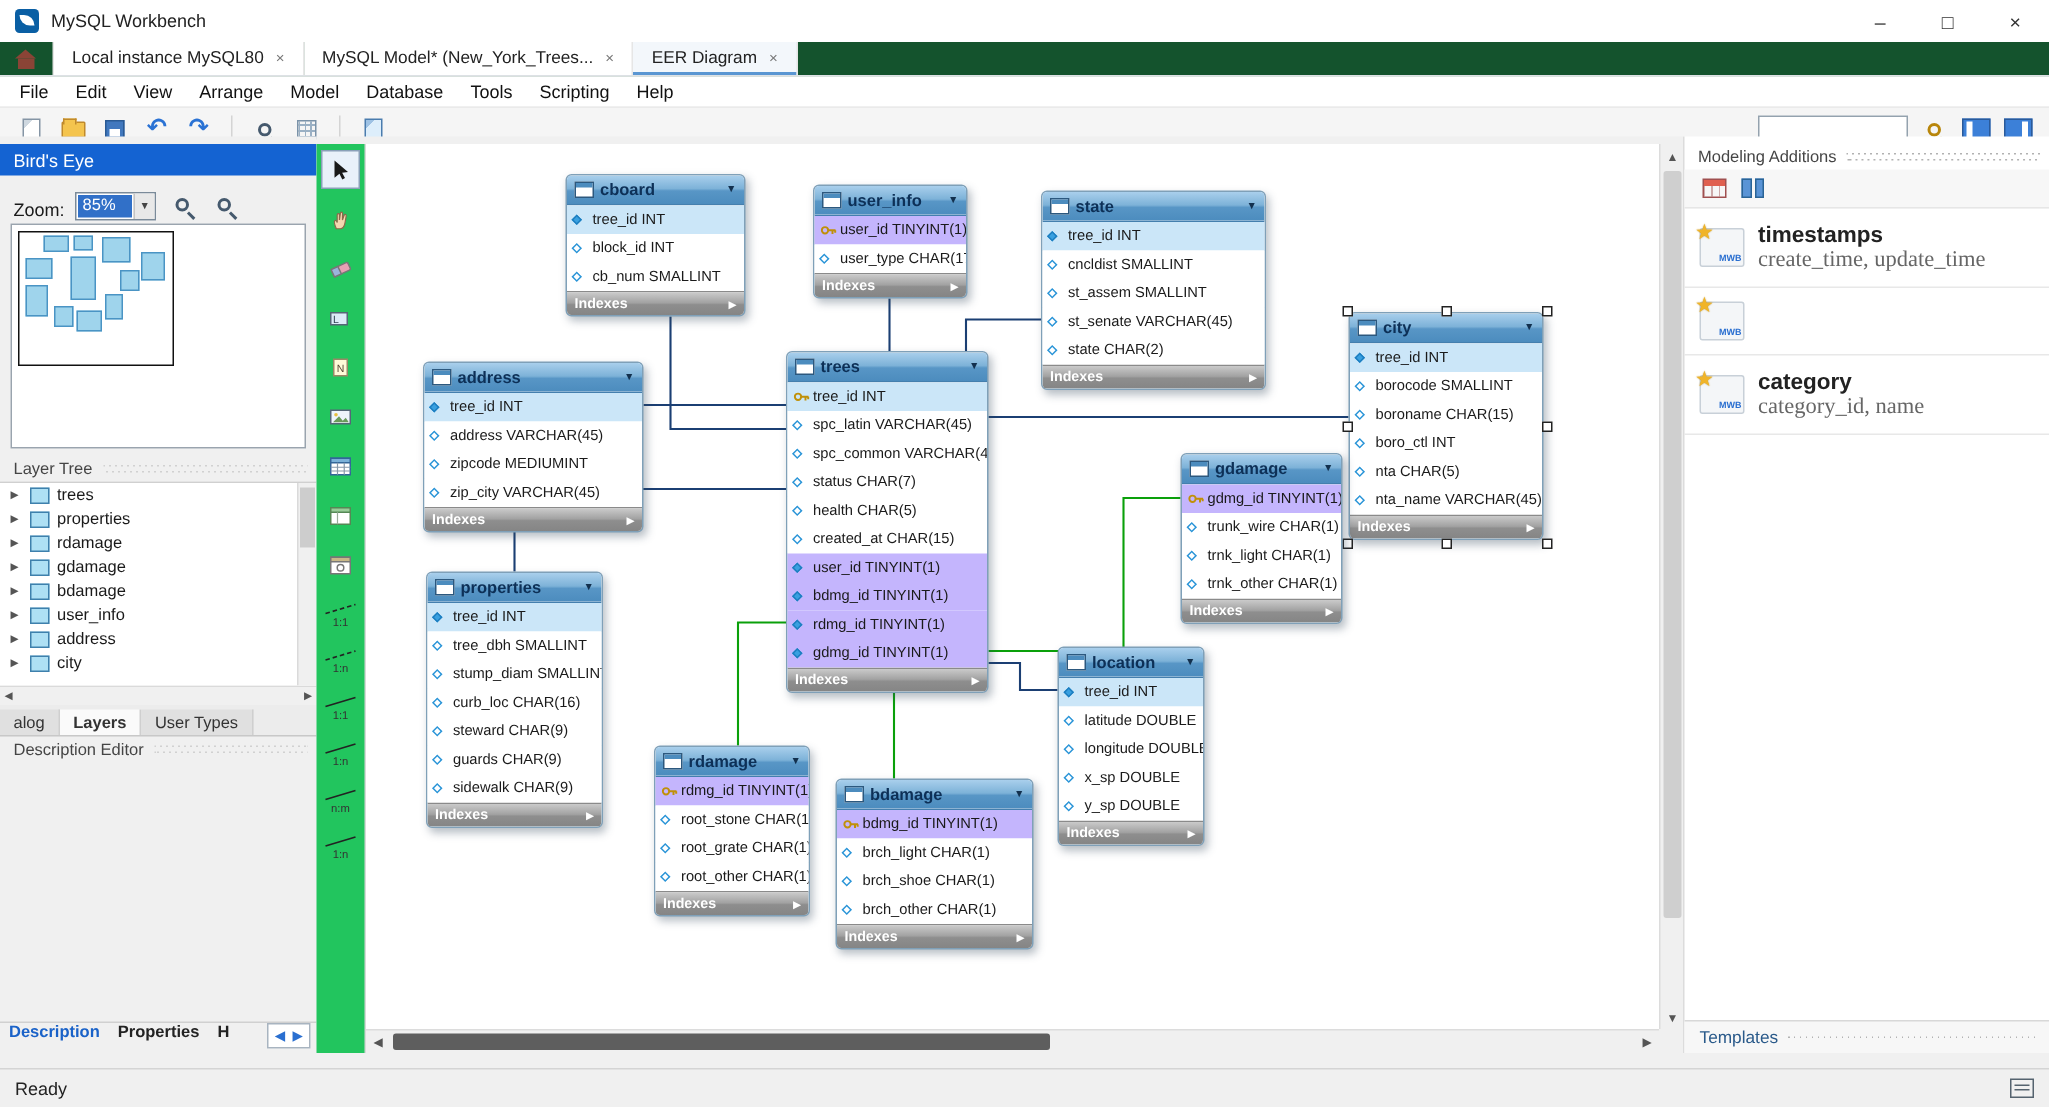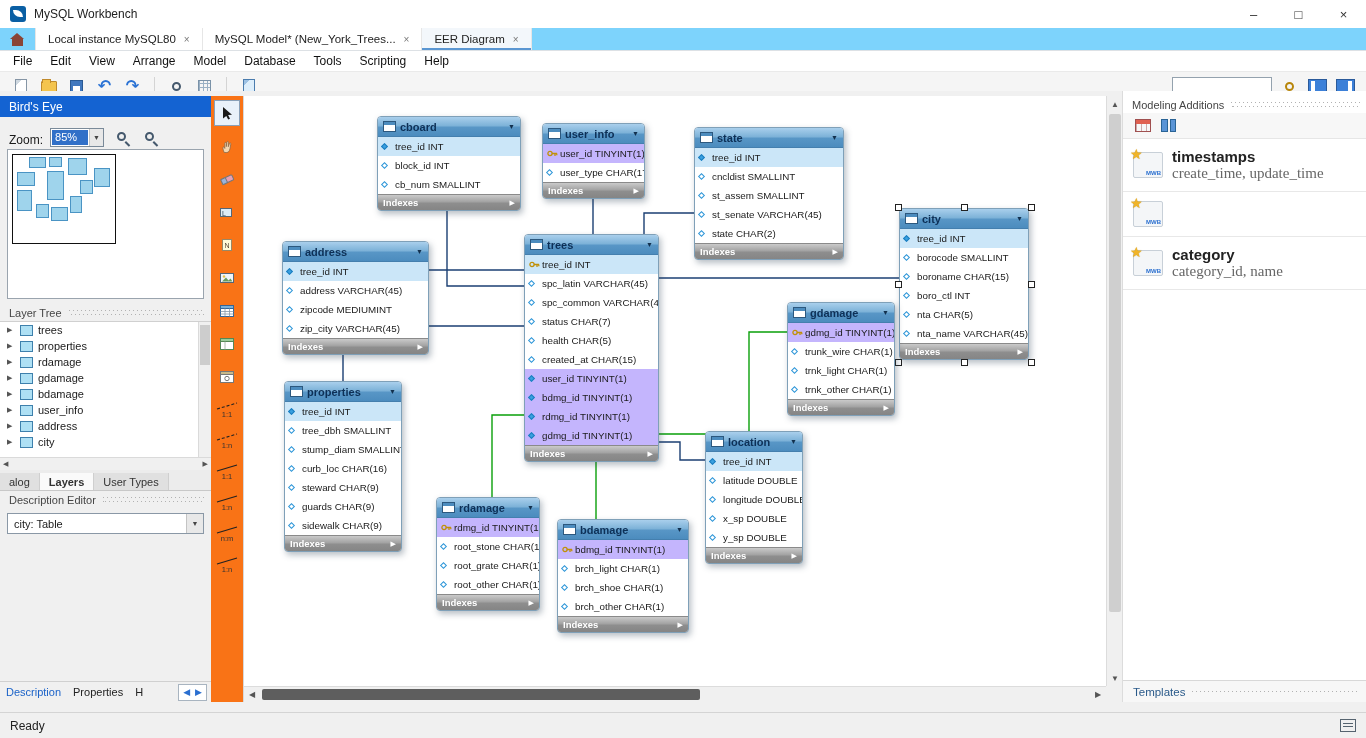--- a/index.html
+++ b/index.html
@@ -8,21 +8,21 @@
 
 
 .titlebar{position:absolute;left:0;top:0;width:100%;height:28px;background:#fff;display:flex;align-items:center;justify-content:space-between;}
 .app-icon{width:16px;height:16px;margin:0 8px 0 10px;border-radius:3px;background:#0a5fa4;position:relative;flex:none;}
 .app-icon::after{content:"";position:absolute;left:3px;top:4px;width:10px;height:7px;border-radius:0 7px 0 7px;background:#fff;}
 .title-text{font-size:12px;color:#222;}
 .win-controls{margin-left:auto;display:flex;height:100%;}
 .win-btn{width:45px;height:100%;display:flex;align-items:center;justify-content:center;font-size:13px;color:#333;}
 
 
-.tabstrip{position:absolute;left:0;top:28px;width:100%;height:23px;background:#7dd3fc;display:flex;align-items:stretch;border-bottom:1px solid #dde1e5;}
+.tabstrip{position:absolute;left:0;top:28px;width:100%;height:23px;background:#14532d;display:flex;align-items:stretch;border-bottom:1px solid #dde1e5;}
 .home-btn{width:36px;display:flex;align-items:center;justify-content:center;border-right:1px solid #e6e6e6;}
 .home-icon{width:15px;height:13px;position:relative;}
 .home-icon::before{content:"";position:absolute;left:0;top:0;border-left:7.5px solid transparent;border-right:7.5px solid transparent;border-bottom:6px solid #8a4436;}
 .home-icon::after{content:"";position:absolute;left:2px;top:6px;width:11px;height:7px;background:#8a4436;}
 .doc-tab{display:flex;align-items:center;gap:8px;padding:0 12px;border-right:1px solid #e6e6e6;font-size:11.5px;color:#222;background:#fff;}
 .doc-tab.active{background:#f3f7fb;box-shadow:inset 0 -2px 0 #5a96d2;}
 .tab-close{font-size:10px;color:#777;}
 
 
 .menubar{position:absolute;left:0;top:51px;width:100%;height:20px;background:#fff;display:flex;align-items:center;padding-left:4px;}
@@ -70,29 +70,29 @@
 .tree-icon{width:13px;height:11px;background:#aee0f4;border:1px solid #3e80ac;flex:none;}
 .tree-vscroll{position:absolute;right:0;top:0;width:13px;height:100%;background:#f0f0f0;border-left:1px solid #dadada;}
 .tree-vthumb{position:absolute;right:1px;top:3px;width:10px;height:40px;background:#cdcdcd;}
 .tree-hscroll{height:13px;background:#f0f0f0;border-top:1px solid #dadada;display:flex;align-items:center;justify-content:space-between;padding:0 3px;font-size:7px;color:#555;flex:none;}
 .ptab-row{height:21px;display:flex;align-items:flex-end;padding-left:0;border-bottom:1px solid #c8c8c8;background:#ececec;flex:none;}
 .ptab{padding:3px 9px 2px 9px;font-size:11px;background:#e0e0e0;border-right:1px solid #cfcfcf;color:#333;}
 .ptab.active{background:#fafafa;font-weight:bold;}
 .desc-combo{margin:5px 7px 0 7px;height:21px;border:1px solid #8a98a6;background:#fff;display:flex;align-items:center;font-size:11px;padding-left:6px;flex:none;}
 .desc-combo .dd{margin-left:auto;width:17px;align-self:stretch;background:#e8e8e8;border-left:1px solid #c4c4c4;display:flex;align-items:center;justify-content:center;font-size:7px;color:#444;}
 .left-filler{flex:1;}
-.etab-row{height:21px;display:flex;align-items:center;padding:0 4px 0 6px;gap:12px;border-top:1px solid #d0d0d0;font-size:11px;flex:none;}
+.etab-row{height:21px;display:flex;align-items:flex-start;padding:0 4px 0 6px;gap:12px;border-top:1px solid #d0d0d0;font-size:11px;flex:none;font-weight:bold;}
 .etab{color:#222;}
 .etab.active{color:#1a62c8;}
 .etab-nav{margin-left:auto;display:flex;border:1px solid #a8b4c0;background:#fff;height:17px;align-items:center;padding:0 4px;gap:5px;color:#2a6fd0;font-size:9px;}
 
 
 .center{position:absolute;left:211px;top:0;width:911px;height:100%;display:flex;flex-direction:column;padding-top:5px;background:#f0f0f0;}
 .center-body{flex:1;display:flex;position:relative;min-height:0;}
-.toolstrip{width:33px;background:#f97316;border-right:1px solid #d8d8d8;display:flex;flex-direction:column;align-items:center;padding-top:4px;flex:none;}
+.toolstrip{width:33px;background:#22c55e;border-right:1px solid #d8d8d8;display:flex;flex-direction:column;align-items:center;padding-top:4px;flex:none;}
 .tool{width:26px;height:26px;display:flex;flex-direction:column;align-items:center;justify-content:center;margin-bottom:7px;flex:none;}
 .tool.active{border:1px solid #8aa0b8;background:#e9f1fa;}
 .tool.rel{height:25px;margin-bottom:6px;}
 .rel-label{font-size:7.5px;color:#333;line-height:1;}
 .canvas-outer{flex:1;position:relative;background:#f0f0f0;min-width:0;}
 .canvas{position:absolute;left:0;top:0;right:16px;bottom:16px;background:#fff;overflow:hidden;}
 .lines{position:absolute;left:0;top:0;z-index:1;}
 .vscroll{position:absolute;right:0;top:0;width:16px;bottom:16px;background:#f0f0f0;border-left:1px solid #dcdcdc;}
 .vscroll .up{position:absolute;top:0;left:0;}
 .vscroll .down{position:absolute;bottom:0;left:0;}
@@ -312,24 +312,20 @@
     </div>
     <div class="ptab-row">
         <div class="ptab">alog</div>
         <div class="ptab active">Layers</div>
         <div class="ptab">User Types</div>
       </div>
     <div class="sec-header">
       <span>Description Editor</span>
         <span class="dots"></span>
     </div>
-    <div class="desc-combo">
-      <span>city: Table</span>
-      <span class="dd">▼</span>
-    </div>
     <div class="left-filler"></div>
     <div class="etab-row">
       <span class="etab active">Description</span>
         <span class="etab">Properties</span>
         <span class="etab">H</span>
         <span class="etab-nav">
         <span>◀</span>
         <span>▶</span>
       </span>
     </div>
@@ -440,21 +436,21 @@
             <polyline points="349,103 349,138" fill="none" stroke="#1b3f73" stroke-width="1.4"></polyline>
             <polyline points="450,117 400,117 400,138" fill="none" stroke="#1b3f73" stroke-width="1.4"></polyline>
             <polyline points="655,182 415,182" fill="none" stroke="#1b3f73" stroke-width="1.4"></polyline>
             <polyline points="99,285 99,230 280,230" fill="none" stroke="#1b3f73" stroke-width="1.4"></polyline>
             <polyline points="461,364 436,364 436,346 415,346" fill="none" stroke="#1b3f73" stroke-width="1.4"></polyline>
             <polyline points="185,174 280,174" fill="none" stroke="#1b3f73" stroke-width="1.4"></polyline>
             <polyline points="415,338 505,338 505,236 543,236" fill="none" stroke="#0aa00a" stroke-width="1.4"></polyline>
             <polyline points="280,319 248,319 248,401" fill="none" stroke="#0aa00a" stroke-width="1.4"></polyline>
             <polyline points="352,366 352,423" fill="none" stroke="#0aa00a" stroke-width="1.4"></polyline>
           </svg>
-        <div class="db-table" style="left: 133px; top: 20px; width: 144px;">
+        <div class="db-table" style="left: 133px; top: 20px; width: 120px;">
               <div class="tbl-header">
                 <span class="tbl-ic"></span>
                 <span class="tbl-name">cboard</span>
                 <span class="tbl-arrow">▼</span>
               </div>
               <div class="tbl-cols">
                 <div class="col-row hl-blue">
                   <span class="col-ic">
                     <span class="ic-df"></span>
                   </span>

